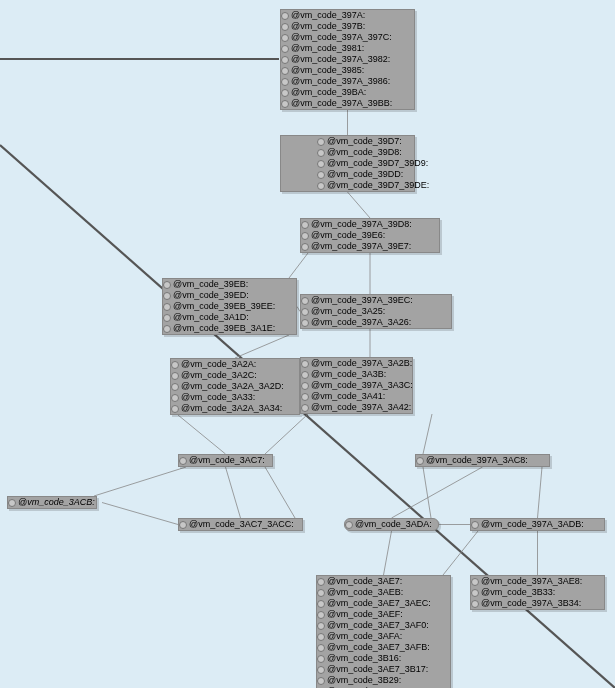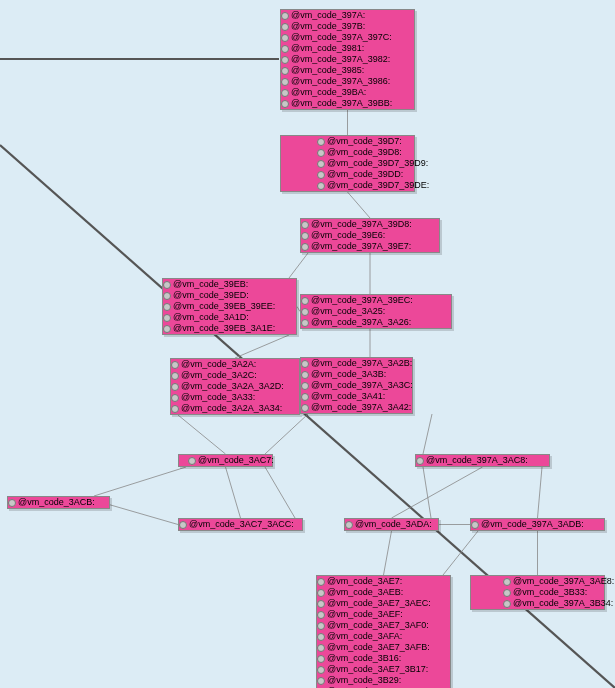--- a/index.html
+++ b/index.html
@@ -1,18 +1,18 @@
 <!DOCTYPE html>
 <html><head>
 <meta charset="utf-8">
 <style>
   html,body{margin:0;padding:0;width:615px;height:688px;background:#dcecf5;font-family:Arial,Helvetica,sans-serif;overflow:hidden;}
   .canvas{position:relative;width:615px;height:688px;}
   svg.edges{position:absolute;left:0;top:0;width:615px;height:688px;}
-  .node{position:absolute;background:#ec4899;border:1px solid #888;box-shadow:2px 2px 0 rgba(0,0,0,.15);box-sizing:border-box;}
+  .node{position:absolute;background:#a3a3a3;border:1px solid #888;box-shadow:2px 2px 0 rgba(0,0,0,.15);box-sizing:border-box;}
   .line{display:flex;align-items:center;gap:2px;white-space:nowrap;font-size:9px;line-height:11px;}
   .port{width:6px;height:6px;border-radius:50%;background:#c7c7c7;border:1px solid #777;flex:0 0 auto;}
   .lbl{flex:0 0 auto;}
 </style>
 </head>
 <body>
 
 <div class="canvas">
   <svg class="edges">
       <line x1="0" y1="59" x2="279" y2="59" stroke="#555" stroke-width="2.2"></line>
@@ -187,45 +187,45 @@
       </div>
       <div class="line">
         <span class="port"></span>
         <span class="lbl">@vm_code_3A41:</span>
       </div>
       <div class="line">
         <span class="port"></span>
         <span class="lbl">@vm_code_397A_3A42:</span>
       </div>
     </div>
-    <div class="node" style="left: 178px; top: 454px; width: 95px; padding-left: 9px;">
+    <div class="node" style="left: 178px; top: 454px; width: 95px;">
       <div class="line">
         <span class="port"></span>
         <span class="lbl">@vm_code_3AC7:</span>
       </div>
     </div>
     <div class="node" style="left: 415px; top: 454px; width: 135px;">
       <div class="line">
         <span class="port"></span>
         <span class="lbl">@vm_code_397A_3AC8:</span>
       </div>
     </div>
-    <div class="node" style="left: 7px; top: 496px; width: 103px;">
+    <div class="node" style="left: 7px; top: 496px; width: 90px; font-style: italic;">
       <div class="line">
         <span class="port"></span>
         <span class="lbl">@vm_code_3ACB:</span>
       </div>
     </div>
     <div class="node" style="left: 178px; top: 518px; width: 125px;">
       <div class="line">
         <span class="port"></span>
         <span class="lbl">@vm_code_3AC7_3ACC:</span>
       </div>
     </div>
-    <div class="node" style="left: 344px; top: 518px; width: 95px;">
+    <div class="node" style="left: 344px; top: 518px; width: 95px; border-radius: 6px;">
       <div class="line">
         <span class="port"></span>
         <span class="lbl">@vm_code_3ADA:</span>
       </div>
     </div>
     <div class="node" style="left: 470px; top: 518px; width: 135px;">
       <div class="line">
         <span class="port"></span>
         <span class="lbl">@vm_code_397A_3ADB:</span>
       </div>
@@ -269,21 +269,21 @@
       </div>
       <div class="line">
         <span class="port"></span>
         <span class="lbl">@vm_code_3B29:</span>
       </div>
       <div class="line">
         <span class="port"></span>
         <span class="lbl">@vm_code_3AE7_3B2A:</span>
       </div>
     </div>
-    <div class="node" style="left: 470px; top: 575px; width: 135px; padding-left: 32px;">
+    <div class="node" style="left: 470px; top: 575px; width: 135px;">
       <div class="line">
         <span class="port"></span>
         <span class="lbl">@vm_code_397A_3AE8:</span>
       </div>
       <div class="line">
         <span class="port"></span>
         <span class="lbl">@vm_code_3B33:</span>
       </div>
       <div class="line">
         <span class="port"></span>

